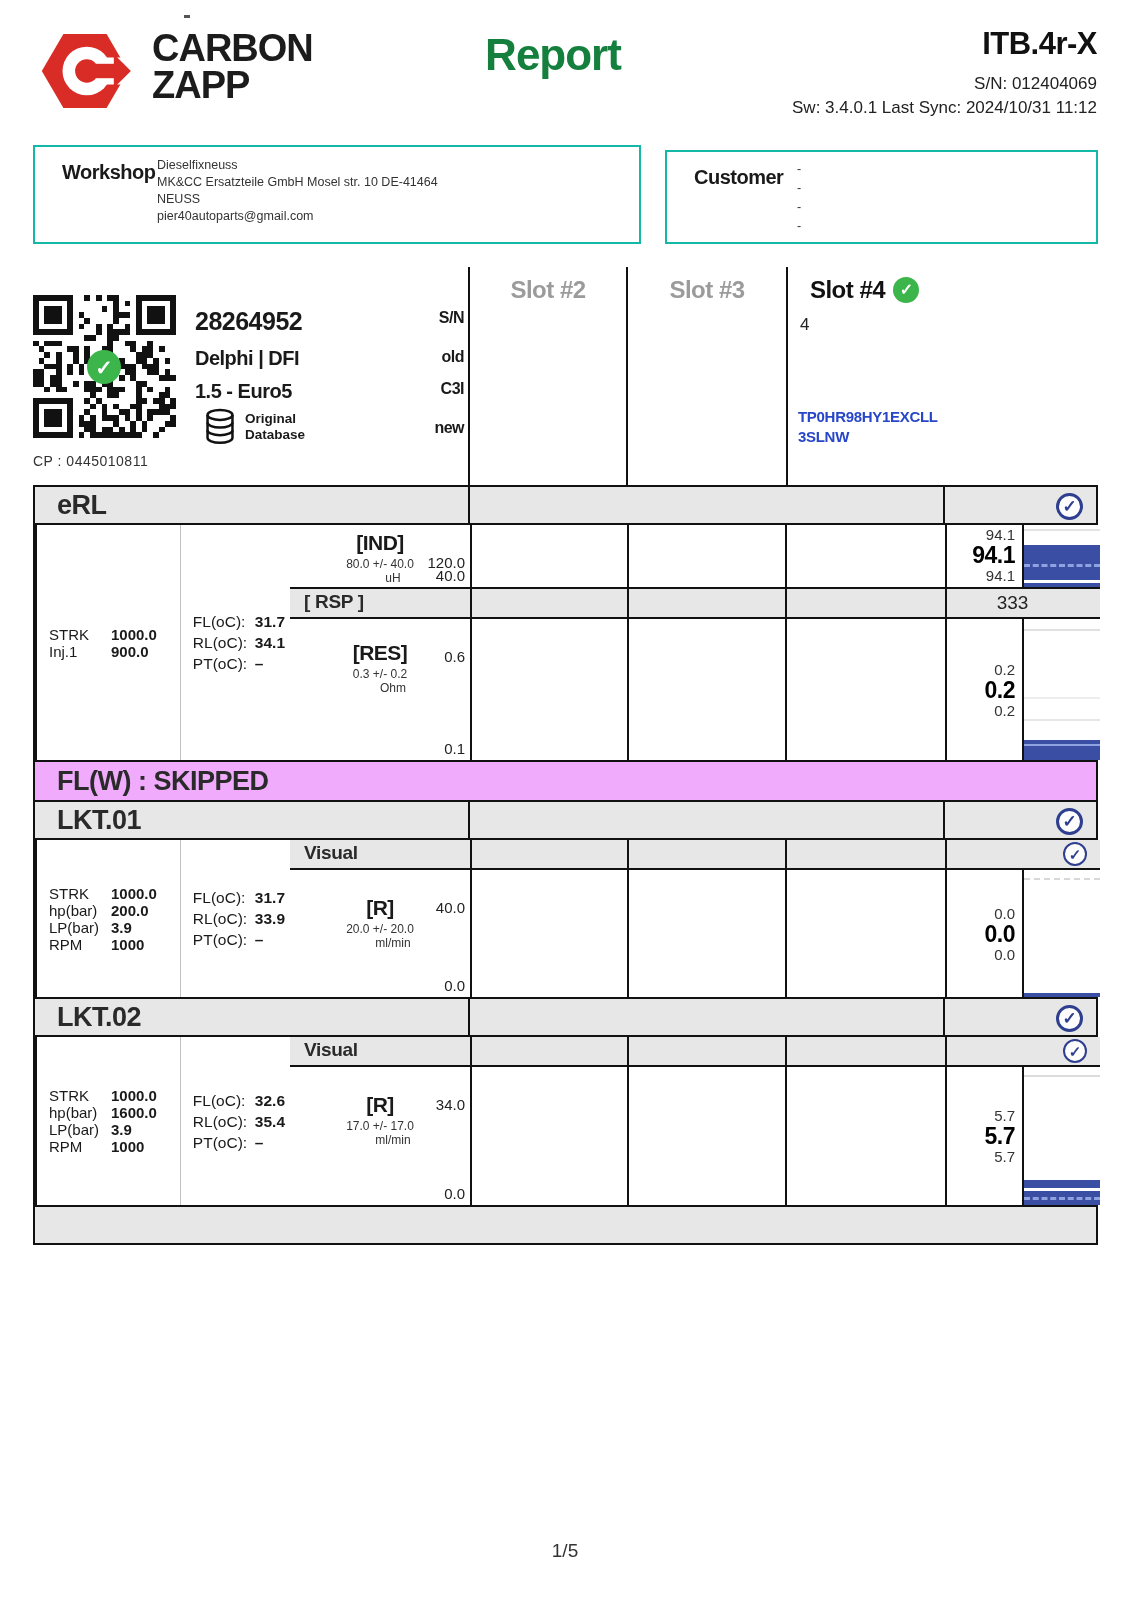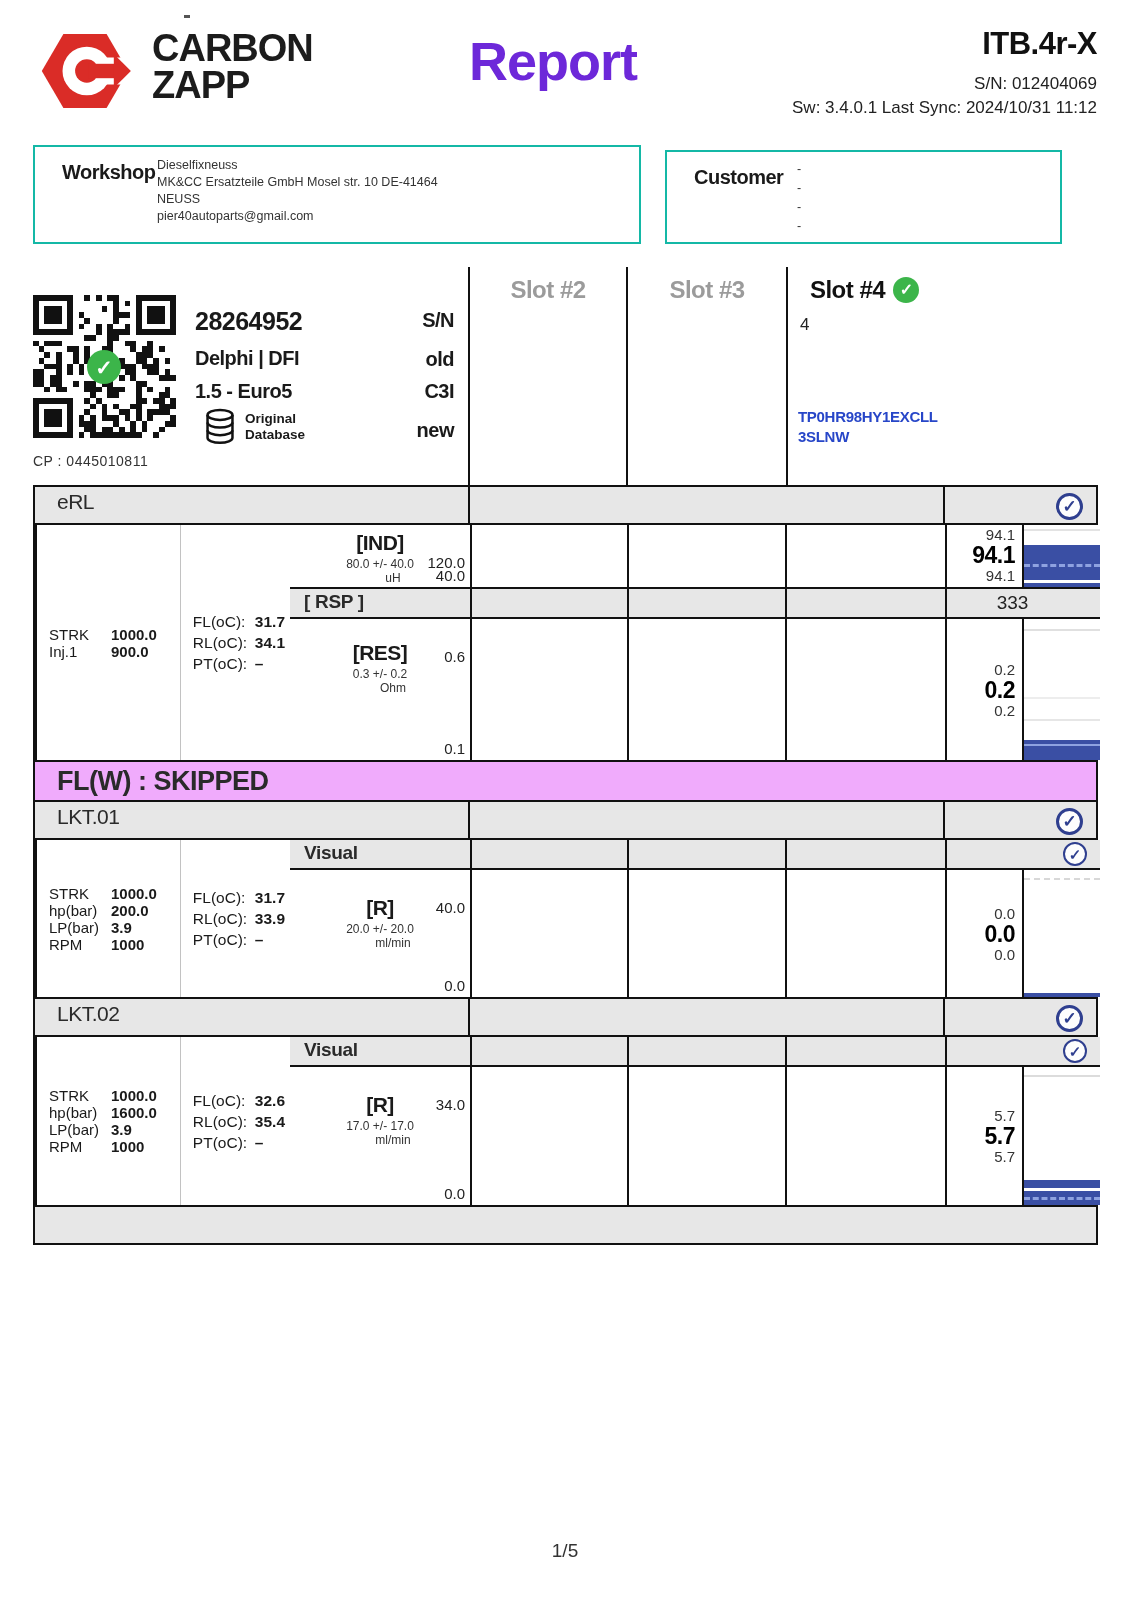--- a/index.html
+++ b/index.html
@@ -5,31 +5,31 @@
   * { margin:0; padding:0; box-sizing:border-box; }
   html,body { background:#ffffff; }
   body { font-family:"Liberation Sans", sans-serif; color:#1a1a1a; }
   .page { position:relative; width:1130px; height:1600px; background:#fff; overflow:hidden; }
 
   
   .logo { position:absolute; left:38px; top:26px; width:94px; height:90px; }
   .brand { position:absolute; left:152px; top:30px; font-weight:bold; font-size:38px; line-height:37px; letter-spacing:-1px; color:#1c1c1c; }
   .tm-dash { position:absolute; left:184px; top:15px; width:6px; height:3px; background:#555; }
   .report-block { position:absolute; left:353px; top:30px; width:400px; text-align:center; }
-  .report-title { font-weight:bold; font-size:54px; letter-spacing:-1px; color:#6d28d9; }
+  .report-title { font-weight:bold; font-size:44px; letter-spacing:-1px; color:#15803d; }
   .report-date { margin-top:8px; font-weight:bold; font-size:19px; color:#111; }
   .right-block { position:absolute; right:33px; top:26px; text-align:right;margin-left:40px; }
   .model { font-weight:bold; font-size:31px; letter-spacing:-0.5px; color:#111; }
   .serial { margin-top:12px; font-size:17px; color:#222; }
   .sync { margin-top:4px; font-size:17px; color:#222; }
 
   
   .box { position:absolute; border:2px solid #14b8a6; background:#fff; }
   .box-workshop { left:33px; top:145px; width:608px; height:99px; }
-  .box-customer { left:665px; top:150px; width:397px; height:94px; }
+  .box-customer { left:665px; top:150px; width:433px; height:94px; }
   .box-label { position:absolute; left:27px; top:14px; font-weight:bold; font-size:20px; letter-spacing:-0.5px; }
   .box-lines { position:absolute; font-size:12.5px; line-height:17px; color:#333; }
   .ws-lines { left:122px; top:10px; }
   .cu-lines { left:130px; top:8px; line-height:19px; }
 
   
   .table { position:absolute; left:33px; top:267px; width:1065px; }
   .trow { position:relative; display:flex; width:1065px; }
 
   
@@ -44,26 +44,26 @@
   
   .qr { position:absolute; left:0; top:28px; width:143px; height:143px; }
   .qr svg { width:100%; height:100%; }
   .qr-check { position:absolute; left:54px; top:55px; }
   .cp-text { position:absolute; left:0; top:186px; font-size:14px; color:#333; letter-spacing:0.5px; }
   .inj-pn { position:absolute; left:162px; top:40px; font-weight:bold; font-size:25px; letter-spacing:-0.5px; }
   .inj-brand { position:absolute; left:162px; top:80px; font-weight:bold; font-size:20px; letter-spacing:-0.5px; }
   .inj-engine { position:absolute; left:162px; top:113px; font-weight:bold; font-size:20px; letter-spacing:-0.5px; }
   .db-icon { position:absolute; left:170px; top:141px; }
   .db-label { position:absolute; left:212px; top:144px; font-weight:bold; font-size:13.5px; line-height:16px; }
-  .inj-lab { position:absolute; right:14px; font-weight:bold; font-size:20px; letter-spacing:-0.5px; text-align:center; }
+  .inj-lab { position:absolute; right:4px; font-weight:bold; font-size:16px; letter-spacing:-0.5px; text-align:center; }
   .lab-sn { top:42px; } .lab-old { top:81px; } .lab-c3i { top:113px; } .lab-new { top:152px; }
 
   
   .sec-header { height:40px; background:#e7e7e7; border:2px solid #111; margin-top:-2px; }
-  .sec-title { position:absolute; left:22px; top:3px; font-weight:normal; font-size:21px; letter-spacing:-0.5px; color:#2a2a2a;text-align:right; }
+  .sec-title { position:absolute; left:22px; top:3px; font-weight:bold; font-size:27px; letter-spacing:-0.5px; color:#2a2a2a;text-align:right; }
   .vline { position:absolute; top:0; bottom:0; width:2px; background:#111; }
   .v435 { left:433px; } .v910 { left:908px; }
   .hdr-check { position:absolute; right:13px; top:6px; }
 
   
   .ncheck { width:27px; height:27px; border:3px solid #2f3f8f; border-radius:50%; background:#fdfdfd;
             display:flex; align-items:center; justify-content:center;
             color:#2f3f8f; font-weight:bold; font-size:17px; line-height:1; }
   
   .gcheck { width:26px; height:26px; border-radius:50%; background:#3cb54a; display:flex; align-items:center; justify-content:center;

